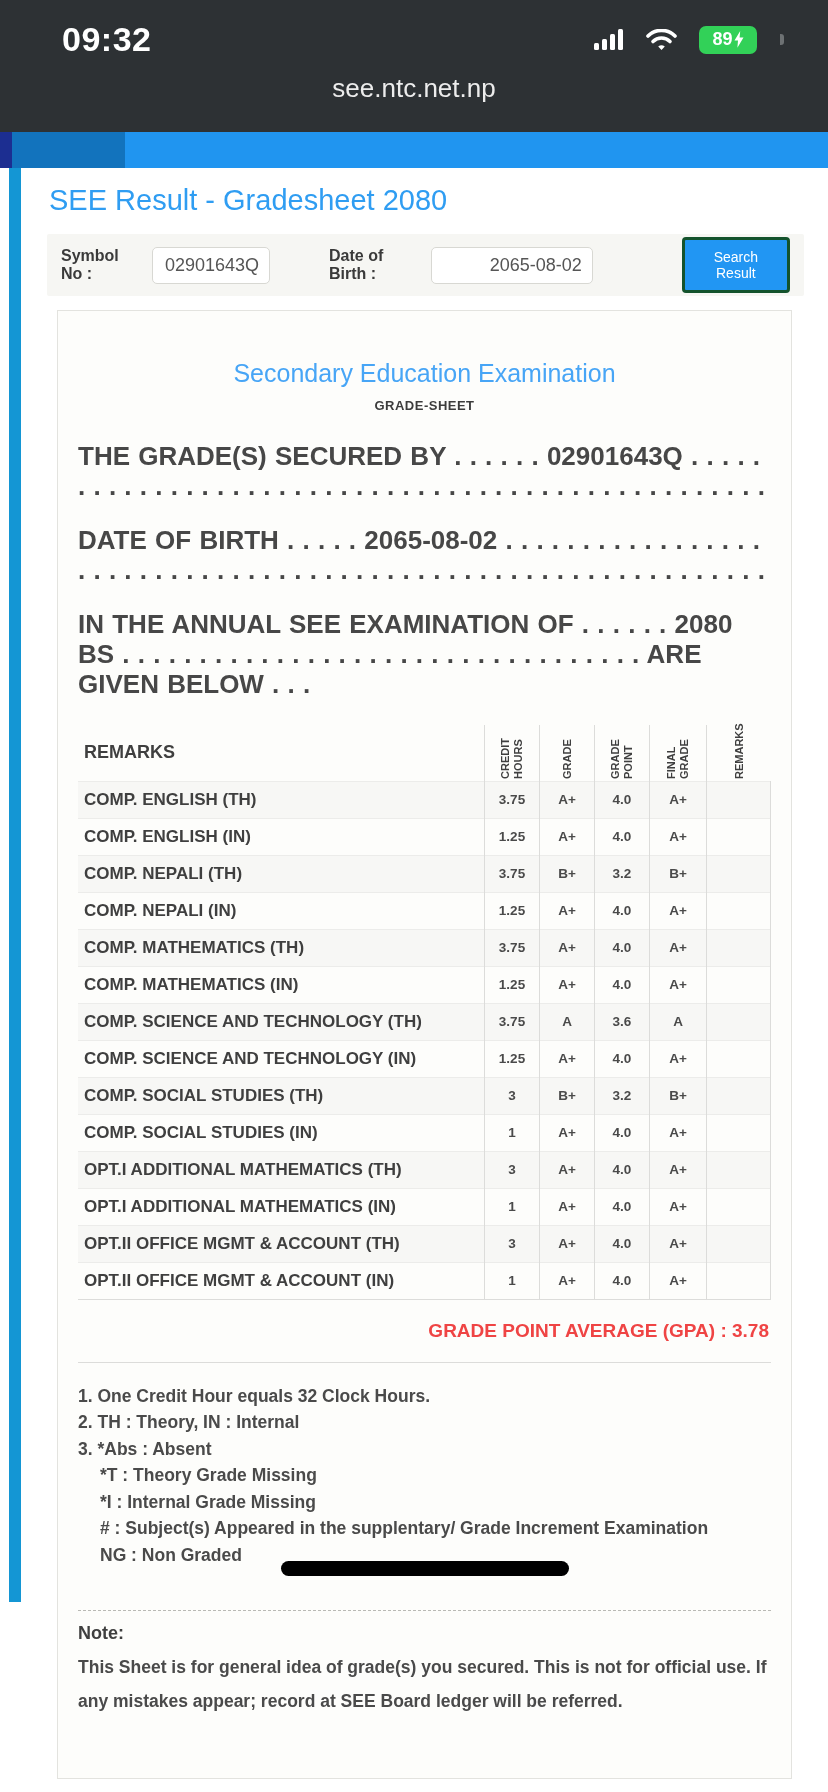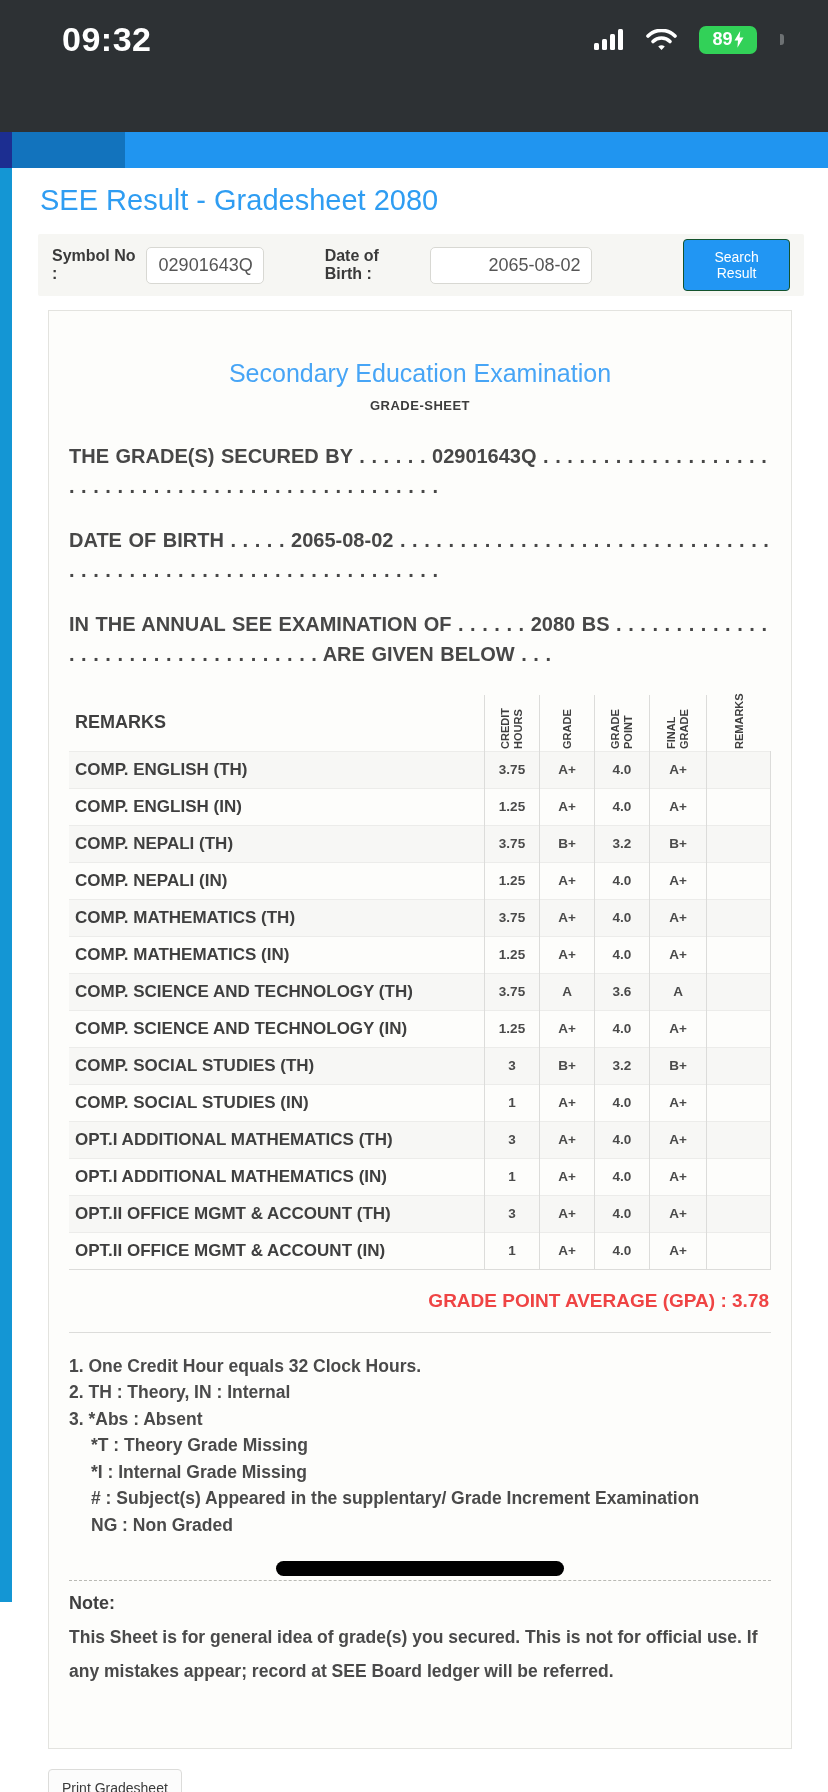--- a/index.html
+++ b/index.html
@@ -16,46 +16,46 @@
   .bat-cap { width:4px; height:11px; background:#6d7173; border-radius:0 3px 3px 0; margin-left:1px; }
   .urlbar { text-align:center; font-size:26px; color:#ececec; margin-top:14px; }
 
   
   .navband { display:flex; height:36px; }
   .nav-navy { width:12px; background:#1c2e91; }
   .nav-med  { width:113px; background:#1273bd; }
   .nav-bright { flex:1; background:#2095f0; }
 
   
-  .pagewrap { display:flex; height:1434px; }
+  .pagewrap { display:flex; height:1434px;padding-left:9px; }
   .leftstrip { width:12px; background:#1496d4; }
   .main { flex:1; background:#fff; position:relative; }
 
   .page-title { color:#2f9df2; font-size:29px; font-weight:400; margin:16px 0 0 28px; }
 
   
   .searchform { background:#f6f6f3; margin:17px 24px 0 26px; height:62px; display:flex;
                 align-items:center; padding:0 14px 0 14px; border-radius:2px; }
   .f-label { font-size:16px; font-weight:bold; color:#3a3a3a; }
   .f-input { height:37px; background:#fff; border:1px solid #d8d8d3; border-radius:5px;
              padding:0 10px; font-size:18px; color:#555; font-family:"Liberation Sans",sans-serif;text-align:right; }
   .inp-symbol { width:118px; margin-left:10px; }
   .inp-dob { width:162px; margin-left:10px; }
   .spacer1 { width:68px; } .spacer2 { width:100px; }
-  .btn-search { background:#2196f3; border:1px solid #14532d; color:#fff; font-size:14px;
+  .btn-search { background:#2196f3; border:3px solid #14532d; color:#fff; font-size:14px;
                 padding:9px 13px; border-radius:4px; margin-left:2px; cursor:pointer;
                 font-family:"Liberation Sans",sans-serif; }
 
   
   .card { margin:14px 36px 0 36px; background:#fdfdfb; border:1px solid #e3e3df;
           padding:26px 20px 60px 20px; color:#464646; }
   .sheet-title { text-align:center; color:#47a5f6; font-size:25px; font-weight:400; margin-top:22px; }
   .sheet-sub { text-align:center; font-size:13px; font-weight:bold; color:#3c3c3c;
                letter-spacing:.5px; margin-top:10px; }
-  .dotline { font-size:20px; font-weight:bold; color:#474747; line-height:30px; margin-top:24px;
+  .dotline { font-size:26px; font-weight:bold; color:#474747; line-height:30px; margin-top:24px;
              word-spacing:1px; }
   .dotline.first { margin-top:28px; }
 
   
   table.grades { width:100%; border-collapse:collapse; margin-top:26px; }
   .grades th, .grades td { border-left:1px solid #dcdcda; }
   .grades th:first-child, .grades td:first-child { border-left:none; }
   .grades td:last-child { border-right:1px solid #dcdcda; border-left:1px solid #dcdcda; }
   .grades thead th { height:56px; position:relative; background:#fdfdfb; }
   .th-subjects { text-align:left; font-size:18px; font-weight:bold; color:#3f3f3f;
@@ -113,20 +113,21 @@
       </span>
       <span class="battery">
         <span>89</span>
         <svg width="10" height="17" viewBox="0 0 10 17">
           <path d="M6.2 0 L0.5 9.4 L4 9.4 L3.4 16.8 L9.5 6.6 L5.6 6.6 Z" fill="#fff"></path>
         </svg>
       </span>
       <span class="bat-cap"></span>
     </div>
   </div>
+  <div class="urlbar">see.ntc.net.np</div>
 </div>
 
 <div class="navband">
   <div class="nav-navy"></div>
   <div class="nav-med"></div>
   <div class="nav-bright"></div>
 </div>
 
 <div class="pagewrap">
   <div class="leftstrip"></div>

